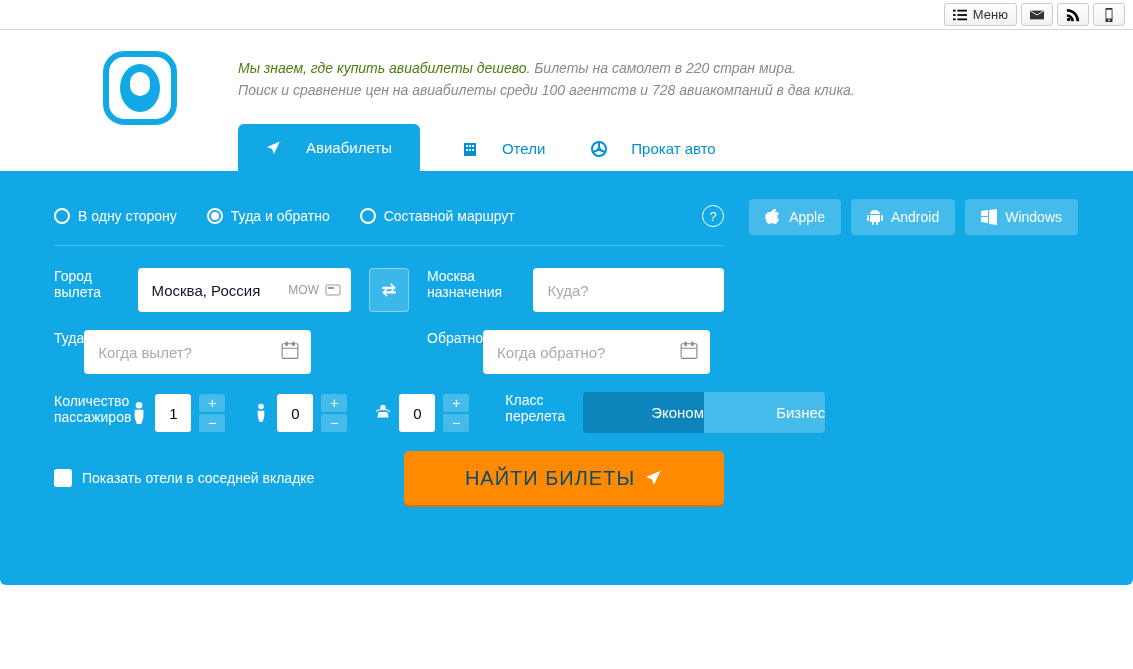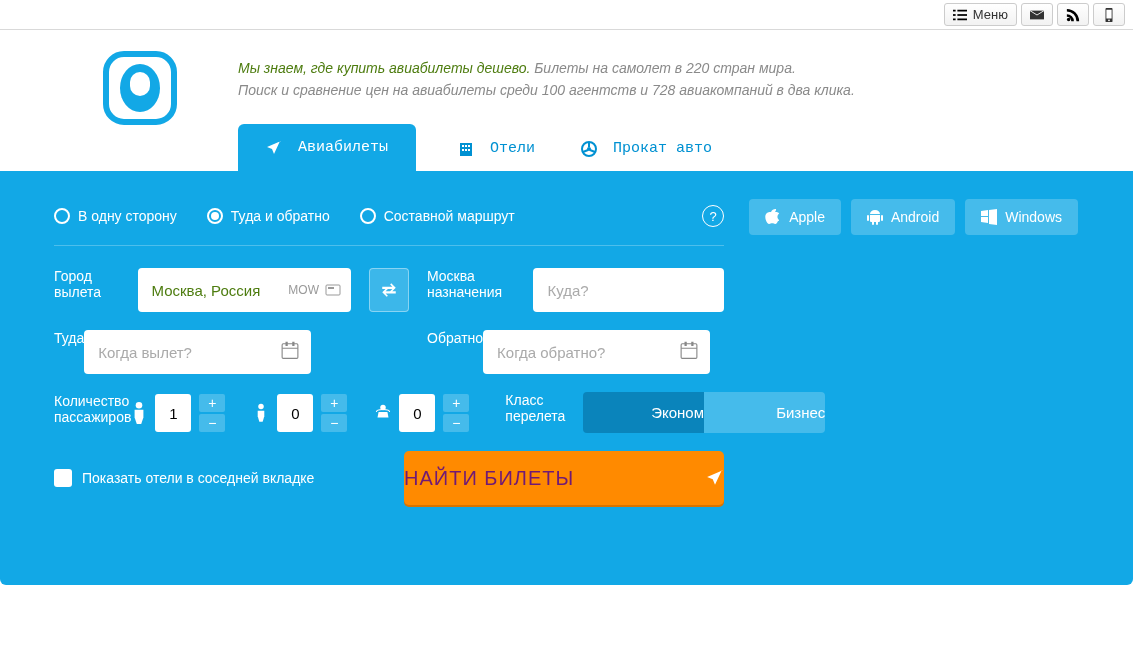--- a/index.html
+++ b/index.html
@@ -72,24 +72,23 @@
     display: flex;
     align-items: flex-end;
     gap: 38px;
     height: 46px;
   }
   .tab {
     color: #0091d2;
     font-size: 15px;
     display: flex;
     align-items: center;
-    gap: 16px;
+    gap: 24px;
     padding: 0 4px 14px 4px;
     cursor: pointer;
-    font-family: Liberation Mono, monospace;
   }
   .tab.active {
     background: #12a8e6;
     color: #fff;
     padding: 15px 28px;
     border-radius: 6px 6px 0 0;
   }
   .tab svg { width: 16px; height: 16px; }
   .tab.active svg { fill: #fff; }
   .tab:not(.active) svg { fill: #0091d2; }
@@ -178,21 +177,21 @@
     color: #fff;
     font-size: 14px;
     margin-bottom: 8px;
   }
   .text-input {
     height: 44px;
     border: none;
     border-radius: 4px;
     padding: 12px 14px;
     font-size: 15px;
-    color: #4d7c0f;
+    color: #0f172a;
     width: 100%;
     background: #fff;
   }
   .text-input::placeholder { color: #aaa; }
   .input-wrap { position: relative; }
   .input-suffix {
     position: absolute;
     right: 10px;
     top: 50%;
     transform: translateY(-50%);
@@ -286,28 +285,28 @@
     width: 18px; height: 18px;
     background: #fff;
     border-radius: 3px;
     cursor: pointer;
   }
   
   .search-btn {
     width: 320px;
     height: 54px;
     background: #ff8a00;
-    color: #701a75;
+    color: #0c4a6e;
     border: none;
     border-radius: 5px;
     font-size: 20px;
     letter-spacing: 1px;
     display: flex;
     align-items: center;
-    justify-content: space-between;
+    justify-content: center;
     gap: 10px;
     cursor: pointer;
     box-shadow: 0 2px 0 #d87400;
   }
   .search-btn svg { fill: #fff; width: 18px; height: 18px; }
 </style>
 </head>
 <body>
 
 <div class="page">

